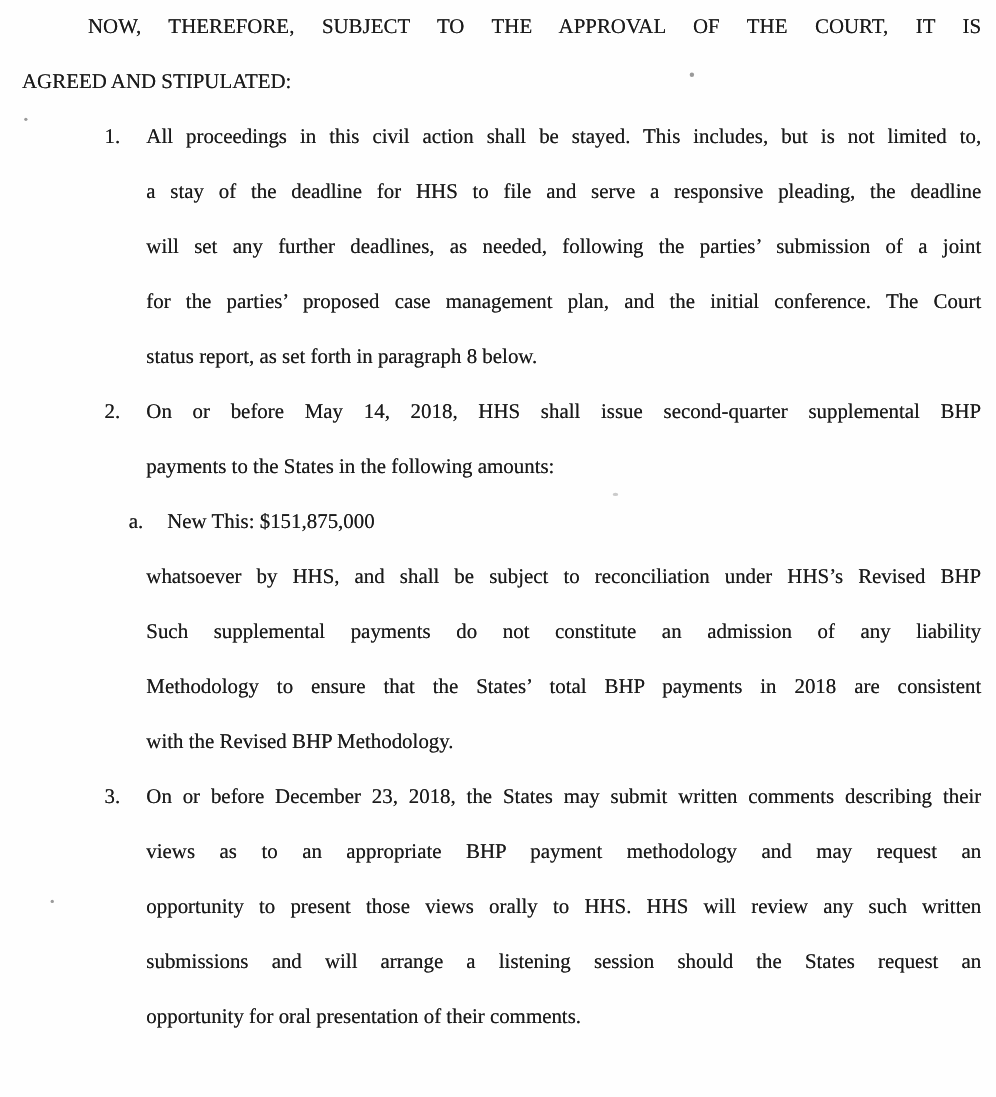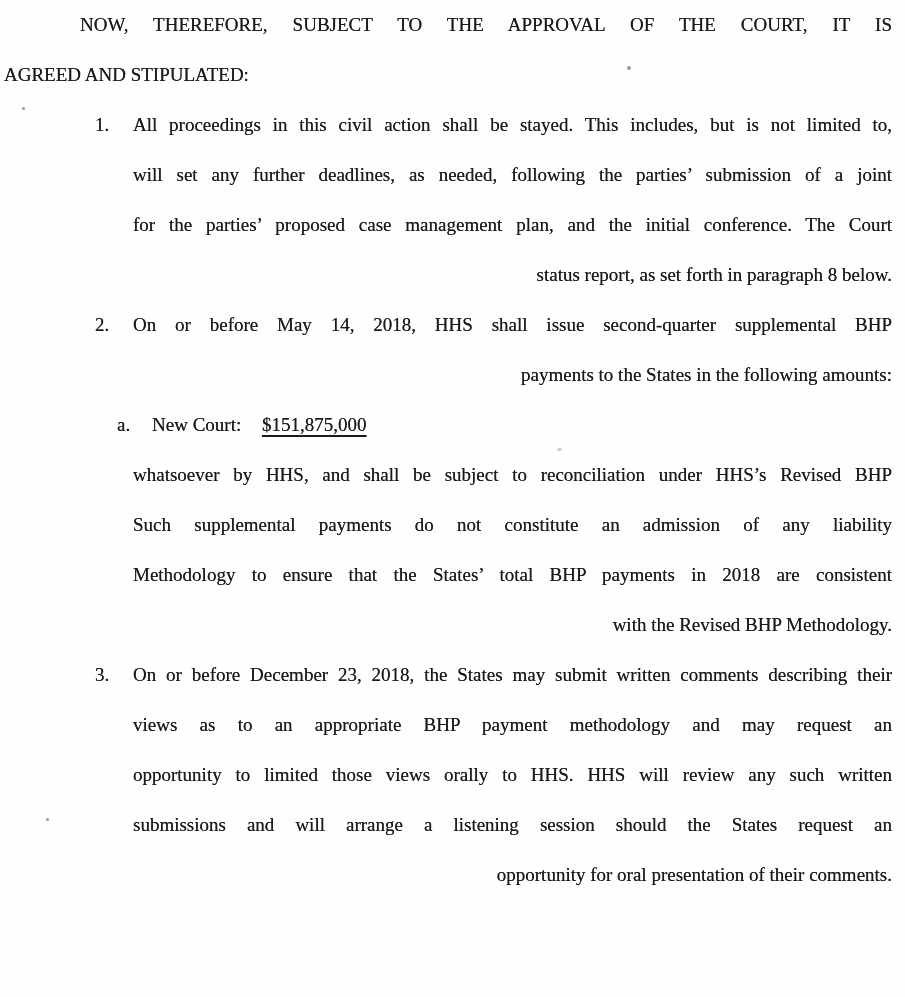--- a/index.html
+++ b/index.html
@@ -12,42 +12,40 @@
     font-family: "Liberation Serif", "DejaVu Serif", serif;
     font-size: 19px;
     color: #1b1b1b;
     overflow: hidden;
     text-shadow: 0 0 0.5px rgba(20,20,20,0.8);
   }
   .line {
     height: 50px;
     line-height: 50px;
     padding-right: 13px;
-    padding-left: 4px;
+    padding-left: 20px;
     white-space: normal;
     overflow: hidden;
     position: relative;
   }
   .j { text-align: justify; text-align-last: justify; }
   .indent-first { padding-left: 80px; }
-  .item-text { padding-left: 133px; text-align: right; }
+  .item-text { padding-left: 133px; }
   .sub-item { padding-left: 117px; }
   .list-number {
     position: absolute;
     left: 95px;
     top: 0;
     height: 50px;
     line-height: 50px;
   }
   .sub-marker { display: inline-block; width: 35px; }
   .amount {
-    text-decoration: underline;
     text-decoration-thickness: 1.6px;
     text-underline-offset: 4px;
-    margin-left: 16px;
   }
   .speck {
     position: absolute;
     background: #9a9a9a;
     border-radius: 50%;
     filter: blur(0.6px);
   }
   .speck.s1 { left: 627px; top: 66px; width: 4px; height: 4px; }
   .speck.s2 { left: 46px;  top: 818px; width: 3px; height: 3px; }
   .speck.s3 { left: 22px;  top: 107px; width: 3px; height: 3px; }
@@ -57,43 +55,44 @@
 <body>
 
 <div class="page">
 
   <div class="line j indent-first">NOW, THEREFORE, SUBJECT TO THE APPROVAL OF THE COURT, IT IS</div>
   <div class="line">AGREED AND STIPULATED:</div>
 
   <div class="line j item-text">
     <span class="list-number">1.</span><span>All proceedings in this civil action shall be stayed. This includes, but is not limited to,</span>
   </div>
+  <div class="line j item-text">a stay of the deadline for HHS to file and serve a responsive pleading, the deadline</div>
   <div class="line j item-text">will set any further deadlines, as needed, following the parties’ submission of a joint</div>
   <div class="line j item-text">for the parties’ proposed case management plan, and the initial conference. The Court</div>
   <div class="line item-text">status report, as set forth in paragraph 8 below.</div>
 
   <div class="line j item-text">
     <span class="list-number">2.</span><span>On or before May 14, 2018, HHS shall issue second-quarter supplemental BHP</span>
   </div>
   <div class="line item-text">payments to the States in the following amounts:</div>
 
   <div class="line sub-item">
-    <span class="sub-marker">a.</span><span>New Court: </span><span class="amount">$151,875,000</span>
+    <span class="sub-marker">a.</span><span>New This: </span><span class="amount">$151,875,000</span>
   </div>
 
   <div class="line j item-text">whatsoever by HHS, and shall be subject to reconciliation under HHS’s Revised BHP</div>
   <div class="line j item-text">Such supplemental payments do not constitute an admission of any liability</div>
   <div class="line j item-text">Methodology to ensure that the States’ total BHP payments in 2018 are consistent</div>
   <div class="line item-text">with the Revised BHP Methodology.</div>
 
   <div class="line j item-text">
     <span class="list-number">3.</span><span>On or before December 23, 2018, the States may submit written comments describing their</span>
   </div>
   <div class="line j item-text">views as to an appropriate BHP payment methodology and may request an</div>
-  <div class="line j item-text">opportunity to limited those views orally to HHS.  HHS will review any such written</div>
+  <div class="line j item-text">opportunity to present those views orally to HHS.  HHS will review any such written</div>
   <div class="line j item-text">submissions and will arrange a listening session should the States request an</div>
   <div class="line item-text">opportunity for oral presentation of their comments.</div>
 
   <div class="speck s1"></div>
   <div class="speck s2"></div>
   <div class="speck s3"></div>
   <div class="speck s4"></div>
 
 </div>
 

